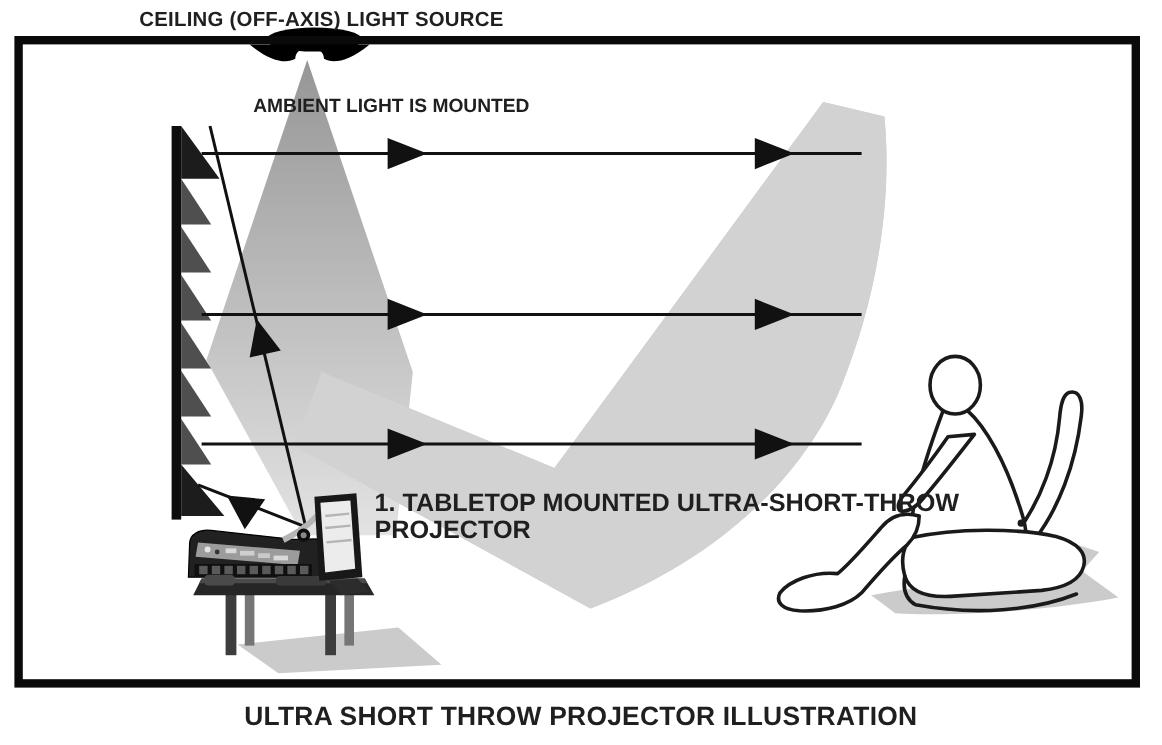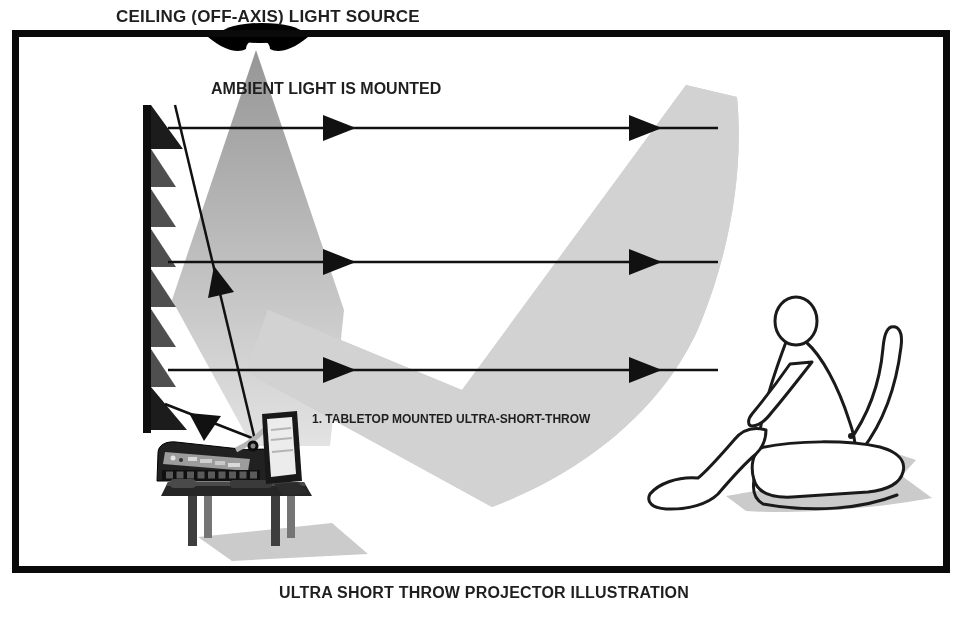--- a/index.html
+++ b/index.html
@@ -11,22 +11,22 @@
   .frame{
     position:absolute;left:12px;top:30px;width:938px;height:543px;
     border:7px solid #0a0a0a;box-sizing:border-box;pointer-events:none;
   }
   .lbl{
     position:absolute;color:#1f1f1f;font-weight:bold;white-space:nowrap;
   }
   .lbl-title{left:116px;top:7px;font-size:17px;letter-spacing:.2px;}
   .lbl-ambient{left:211px;top:80px;font-size:16px;}
   .lbl-reflected{left:232px;top:220px;font-size:16px;}
-  .lbl-notes{left:312px;top:409px;font-size:12px;line-height:21.5px;}
-  .lbl-caption{left:0;top:584px;width:968px;text-align:center;font-size:16px;letter-spacing:.2px;}
+  .lbl-notes{left:312px;top:409px;font-size:21px;line-height:21.5px;}
+  .lbl-caption{left:0;top:584px;width:968px;text-align:center;font-size:22px;letter-spacing:.2px;}
 </style>
 </head>
 <body>
 
 <div id="canvas">
 
   <svg id="diagram-svg" width="968" height="621" viewBox="0 0 968 621">
     <defs>
       <linearGradient id="coneGrad" x1="0" y1="0" x2="0" y2="1">
         <stop offset="0" stop-color="#969696"></stop>
@@ -150,15 +150,16 @@
       <circle cx="851" cy="436" r="3" fill="#1a1a1a" stroke="none"></circle>
     </g>
   </svg>
 
   <div class="frame"></div>
 
   <div class="lbl lbl-title">CEILING (OFF-AXIS) LIGHT SOURCE</div>
   <div class="lbl lbl-ambient">AMBIENT LIGHT IS MOUNTED</div>
   <div class="lbl lbl-notes">
     <div>1. TABLETOP MOUNTED ULTRA-SHORT-THROW</div>
+    <div>PROJECTOR</div>
   </div>
   <div class="lbl lbl-caption">ULTRA SHORT THROW PROJECTOR ILLUSTRATION</div>
 </div>
 
 </body></html>

